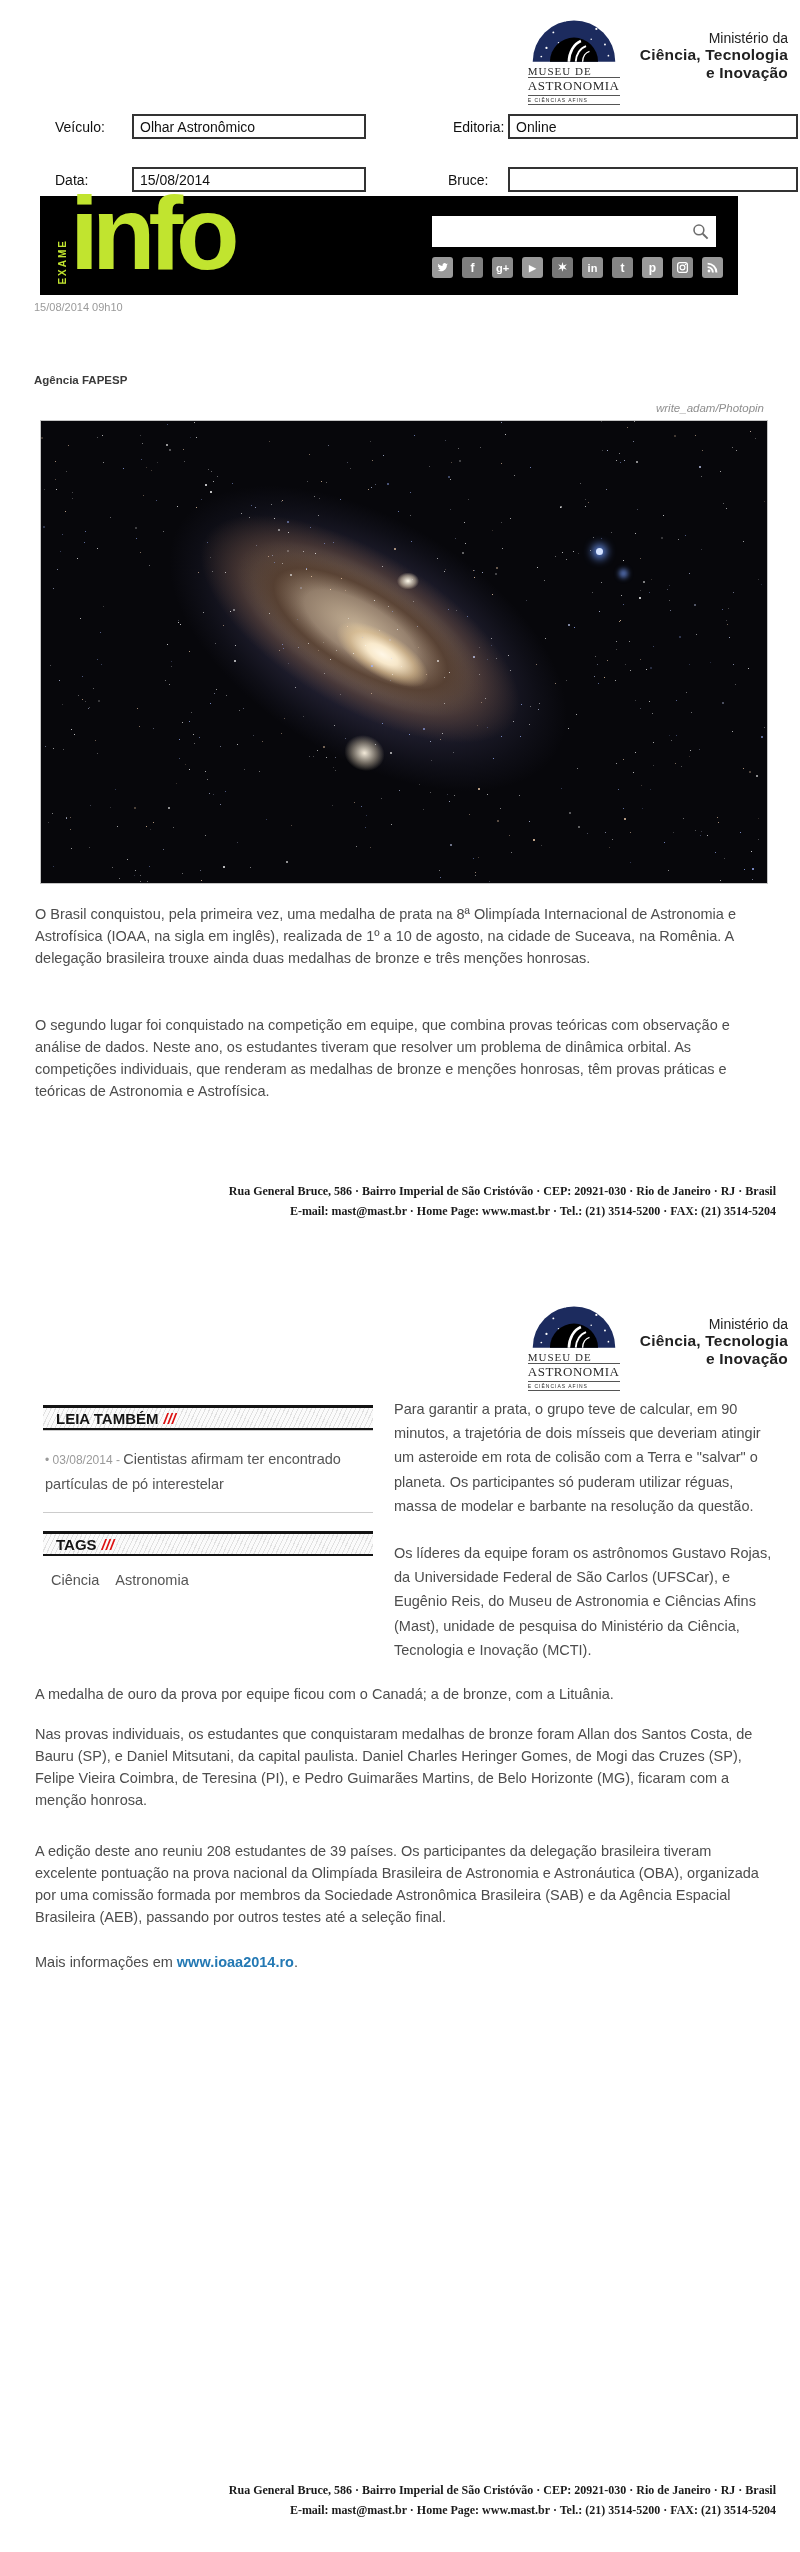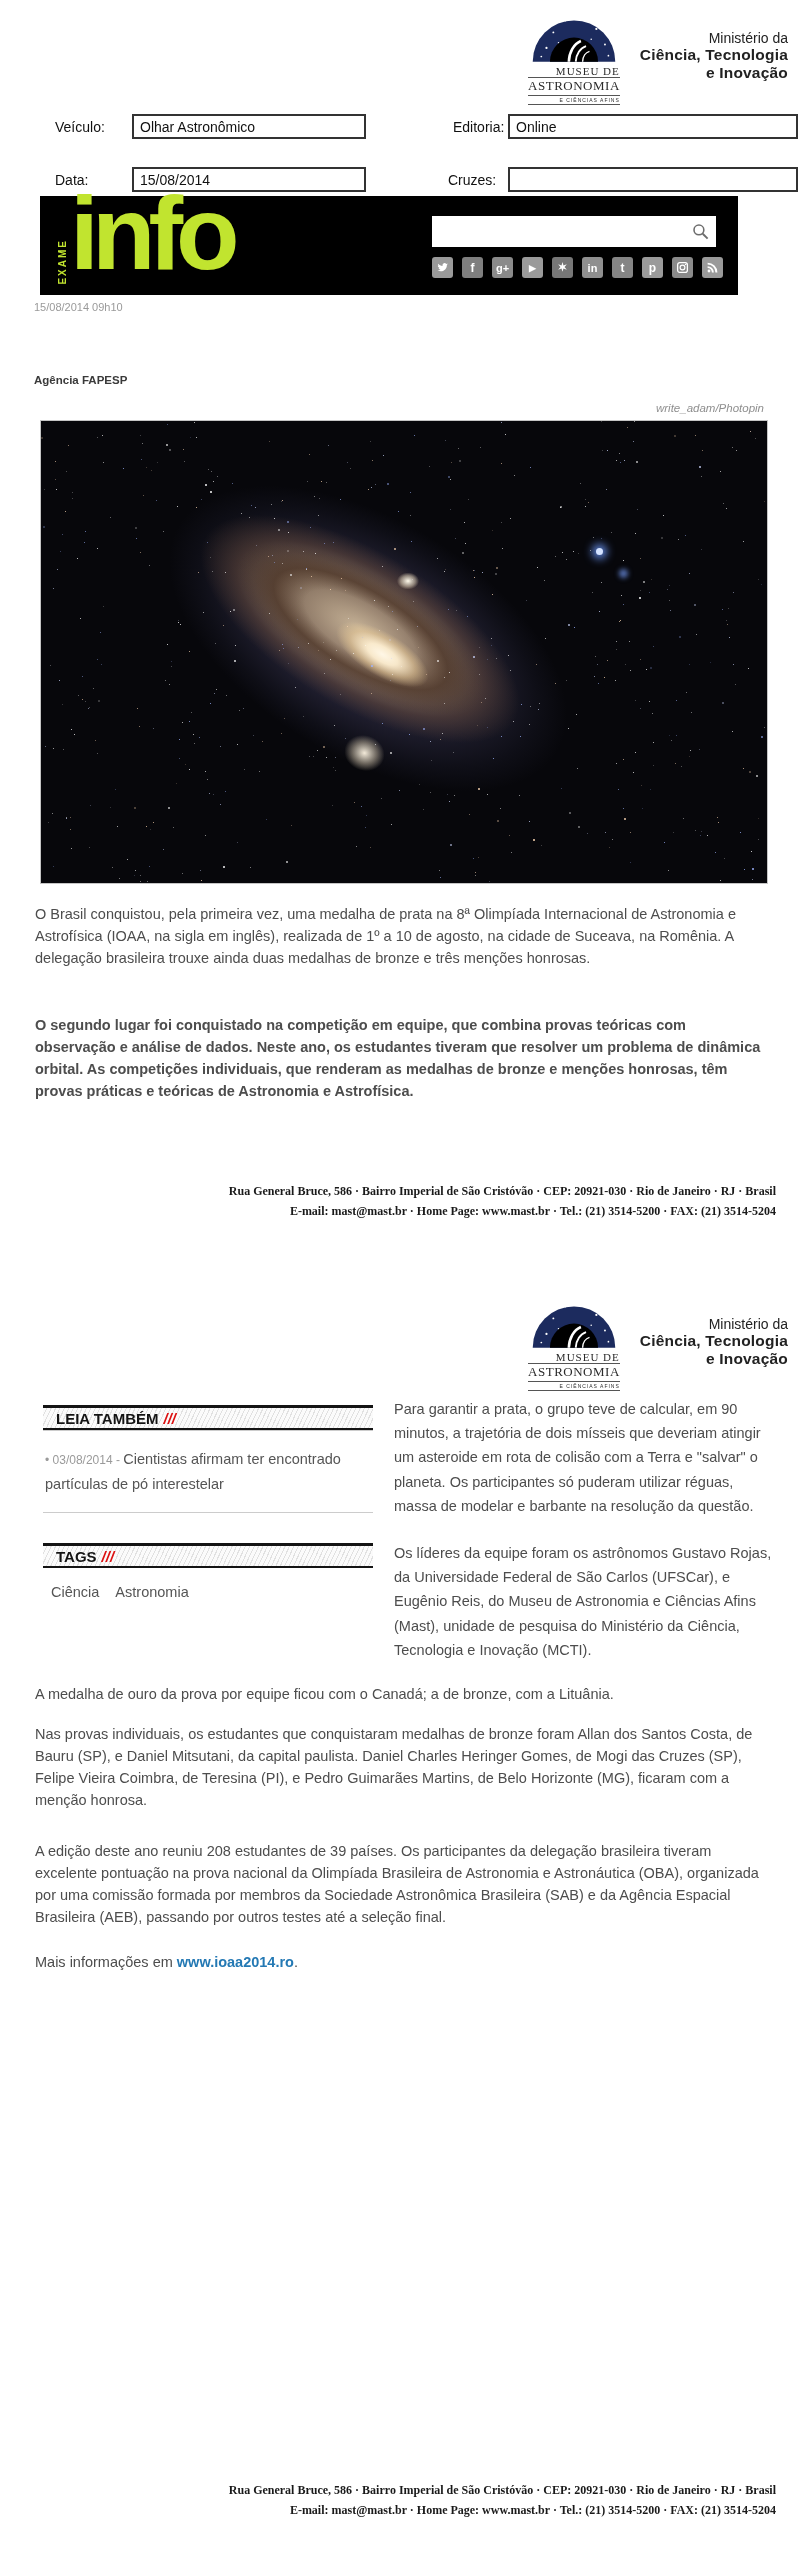--- a/index.html
+++ b/index.html
@@ -3,21 +3,21 @@
 <meta charset="utf-8">
 <style>
   * { margin:0; padding:0; box-sizing:border-box; }
   html,body { background:#fff; }
   .page { position:relative; width:800px; height:2552px; background:#fff; margin:0 auto;
           font-family:"Liberation Sans", sans-serif; overflow:hidden; }
 
   
   .masthead { position:absolute; right:12px; display:flex; align-items:center; gap:20px; }
   .m1 { top:6px; } .m2 { top:1292px; }
-  .dome { width:92px; text-align:right; }
+  .dome { width:92px; text-align:left; }
   .dome svg { display:block; margin:0 auto; }
   .mn1 { font-family:"Liberation Serif", serif; font-size:11px; letter-spacing:1px; color:#2b2b2b; margin-top:1px; }
   .mn2 { font-family:"Liberation Serif", serif; font-size:13px; letter-spacing:0.5px; color:#2b2b2b;
          border-top:1px solid #555; border-bottom:1px solid #555; padding:0 0 1px; }
   .mn3 { font-size:5px; letter-spacing:1px; color:#2b2b2b; border-bottom:1px solid #555; padding:1px 0; }
   .ministry { text-align:right; color:#222; }
   .mi1 { font-size:14px; }
   .mi2,.mi3 { font-size:15.5px; font-weight:bold; letter-spacing:0.2px; }
 
   
@@ -60,41 +60,41 @@
     background:radial-gradient(closest-side, #fff7e6, rgba(255,240,210,.92) 28%, rgba(232,202,152,.55) 60%, transparent 85%); }
   .g-comp1 { left:41%; top:67%; width:7%; height:9.5%; transform:rotate(20deg);
     background:radial-gradient(closest-side, rgba(255,246,228,.95), rgba(222,208,182,.45) 48%, transparent 80%); }
   .g-comp2 { left:48.8%; top:32.5%; width:3.6%; height:4.2%;
     background:radial-gradient(closest-side, rgba(255,250,235,1), rgba(230,216,190,.5) 55%, transparent 85%); }
   .g-bstar { left:76.5%; top:27.5%; width:7px; height:7px; background:#d5e3ff; border-radius:50%;
     box-shadow:0 0 9px 4px rgba(110,155,255,.85), 24px 22px 5px 1px rgba(120,160,255,.7); }
 
   
   .body { position:absolute; left:35px; width:734px; font-size:14.5px; line-height:1.52; color:#4d4d4d; }
-  .p1 { top:903px; } .p2 { top:1014px;font-weight:bold; }
+  .p1 { top:903px; } .p2 { top:1014px; }
   .p3 { top:1683px; } .p4 { top:1723px; } .p5 { top:1840px; }
   .moreinfo { position:absolute; left:35px; top:1954px; font-size:14.5px; color:#4d4d4d; }
   .moreinfo a { color:#2479b4; font-weight:bold; text-decoration:none; cursor:pointer; }
 
   
   .footer { position:absolute; right:24px; text-align:right; font-family:"Liberation Serif", serif;
             font-weight:bold; font-size:12px; color:#1a1a1a; line-height:1.65; width:700px; }
   .f1 { top:1182px; } .f2 { top:2481px; }
 
   
   .sidebar { position:absolute; left:43px; top:1405px; width:330px; }
   .secbar { border-top:3px solid #141414; border-bottom:2px solid #141414; height:25px; line-height:21px;
             padding-left:13px; font-size:15px; font-weight:bold; color:#141414;
             background:repeating-linear-gradient(115deg, #fbfbfb 0 3px, #e1e1e1 3px 4px); }
   .slashes { color:#dd1111; font-style:italic; margin-left:5px; }
   .sideitem { margin:16px 2px 14px; font-size:14.5px; line-height:1.75; color:#555; }
   .sidate { color:#9a9a9a; font-size:12px; }
   .silink { color:#555; text-decoration:none; cursor:pointer; }
   .sdiv { border:none; border-top:1px solid #ccc; margin:0 0 2px; }
-  .tagbar { margin-top:30px; }
+  .tagbar { margin-top:18px; }
   .tagrow { margin:16px 0 0 8px; display:flex; gap:16px; font-size:14.5px; color:#555; }
   .tagrow a { color:#555; text-decoration:none; cursor:pointer; }
 
   
   .rcol { position:absolute; left:394px; top:1397px; width:384px; font-size:14.5px; line-height:1.67; color:#4d4d4d; }
   .rcol p { margin-bottom:23px; }
 </style>
 </head>
 <body>
 
@@ -130,21 +130,21 @@
       <div class="mi3">e Inovação</div>
     </div>
   </div>
 
   <span class="flabel" style="left:55px; top:119px;">Veículo:</span>
   <input class="finput" style="left: 132px; top: 114px; width: 234px;" value="Olhar Astronômico">
   <span class="flabel" style="left:453px; top:119px;">Editoria:</span>
   <input class="finput" style="left: 508px; top: 114px; width: 290px;" value="Online">
   <span class="flabel" style="left:55px; top:172px;">Data:</span>
   <input class="finput" style="left: 132px; top: 167px; width: 234px;" value="15/08/2014">
-  <span class="flabel" style="left:448px; top:172px;">Cruzes:</span>
+  <span class="flabel" style="left:448px; top:172px;">Bruce:</span>
   <input class="finput" style="left: 508px; top: 167px; width: 290px;" value="">
 
   <div class="banner">
     <span class="exame">EXAME</span>
     <span class="infoword">info</span>
     <div class="search">
       <input type="text" placeholder="" style="">
       <svg width="19" height="19" viewBox="0 0 24 24">
         <circle cx="10" cy="10" r="6.2" stroke="#6d6d6d" stroke-width="2" fill="none"></circle>
         <line x1="14.8" y1="14.8" x2="21" y2="21" stroke="#6d6d6d" stroke-width="2.4"></line>

